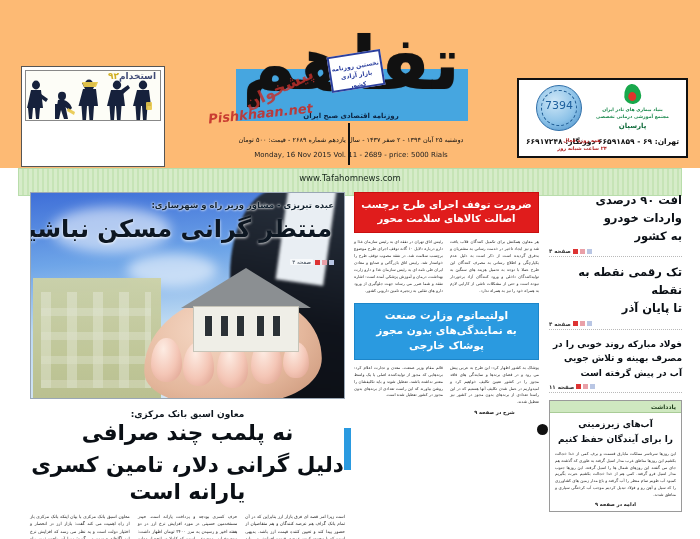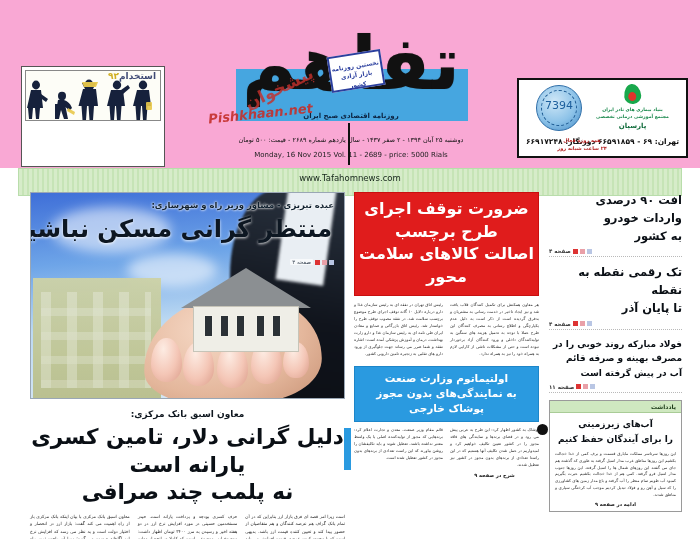--- a/index.html
+++ b/index.html
@@ -21,21 +21,21 @@
     width: 700px;
     height: 539px;
     background: #fff;
     overflow: hidden;
   }
 
   
   .masthead {
     position: relative;
     height: 168px;
-    background: #f9a8d4;
+    background: #fdba74;
   }
 
   
   .ad-left {
     position: absolute;
     left: 21px;
     top: 66px;
     width: 144px;
     height: 101px;
     border: 1px solid #555;
@@ -484,21 +484,21 @@
   .mid {
     position: absolute;
     left: 336px;
     top: 0;
     width: 185px;
   }
   .red-banner {
     background: #e01c1c;
     color: #fff;
     text-align: center;
-    font-size: 16px;
+    font-size: 10px;
     font-weight: bold;
     line-height: 1.42;
     padding: 5px 4px 6px 4px;
     border: 1px solid #c90f0f;
     box-sizing: border-box;
   }
   .mid-body {
     display: flex;
     gap: 7px;
     margin-top: 6px;
@@ -717,22 +717,22 @@
         <div class="headline-photo">منتظر گرانی مسکن نباشید</div>
         <div class="pagetag">
           <span class="sq b"></span>
           <span class="sq p"></span>
           <span class="sq r"></span>
           <span class="lbl">صفحه ۳</span>
         </div>
       </div>
 
       <div class="lead-kicker">معاون اسبق بانک مرکزی:</div>
+      <div class="lead-headline" style="margin-top:0;">نه پلمب چند صرافی</div>
       <div class="lead-headline">دلیل گرانی دلار، تامین کسری یارانه است</div>
-      <div class="lead-headline" style="margin-top:0;">نه پلمب چند صرافی</div>
 
       <div class="lead-body">
         <div class="col">
           <div class="tx">است زیرا امر قصه ای فرق بازار ارز بنابراین که در آن تمام بانک گزاف هم عرضه کنندگان و هم متقاضیان از حضور پیدا کند و تعیین کننده قیمت ارز باشد. بدیهی است که با محدود کردن عرضه، قیمت افزایش می یابد و تقاضا بیشتر می شود.</div>
 
         </div>
         <div class="col">
           <div class="tx">حرف کسری بودجه و پرداخت یارانه است. حیدر مستخدمین حسینی در مورد افزایش نرخ ارز در دو هفته اخیر و رسیدن به مرز ۳۴۰۰ تومان اظهار داشت: موضوع ارز، موضوعی است که کاملا در انحصار دولت و بانک مرکزی است و قیمت آن توسط دولت تعیین می شود.</div>
         </div>
         <div class="col">
@@ -794,21 +794,21 @@
       <div class="side-rule">
         <span class="fill"></span>
         <span class="sq b"></span>
         <span class="sq p"></span>
         <span class="sq r"></span>
         <span class="lbl">صفحه ۴</span>
       </div>
 
       <div class="side-item">
         <div class="side-head sm">فولاد مبارکه روند خوبی را در</div>
-        <div class="side-head sm">مصرف بهینه و صرفه قائم</div>
+        <div class="side-head sm">مصرف بهینه و تلاش جویی</div>
         <div class="side-head sm">آب در پیش گرفته است</div>
       </div>
       <div class="side-rule">
         <span class="fill"></span>
         <span class="sq b"></span>
         <span class="sq p"></span>
         <span class="sq r"></span>
         <span class="lbl">صفحه ۱۱</span>
       </div>
 

